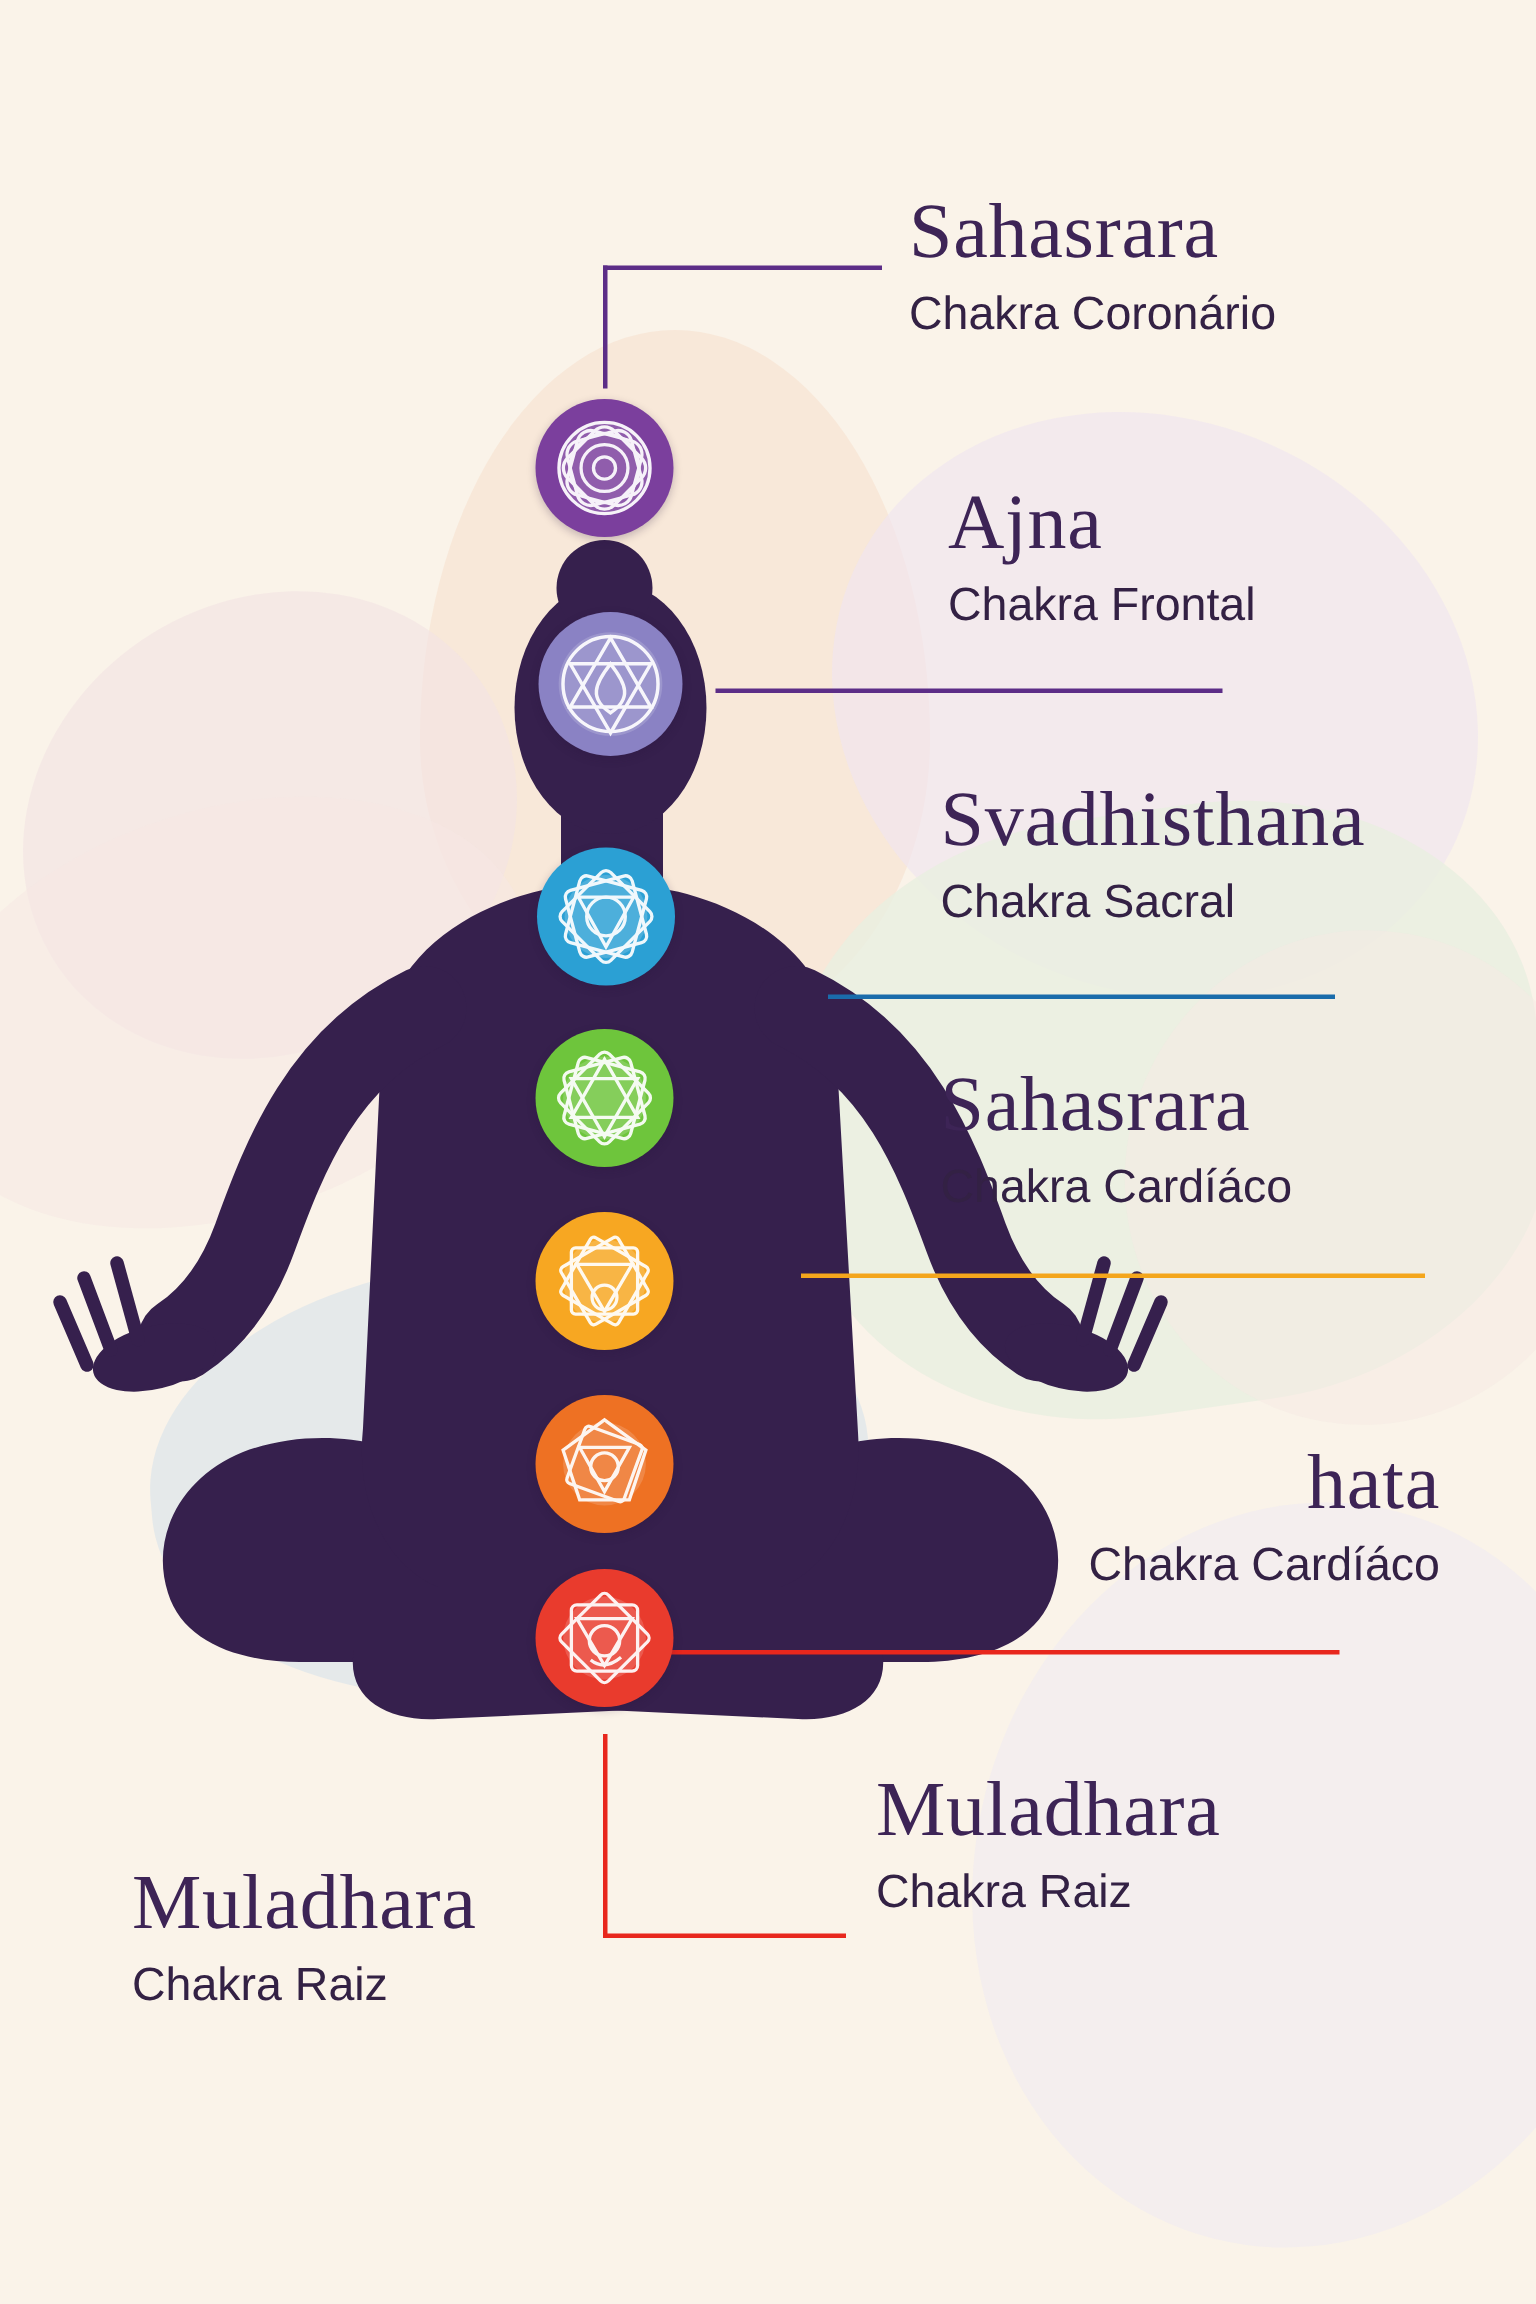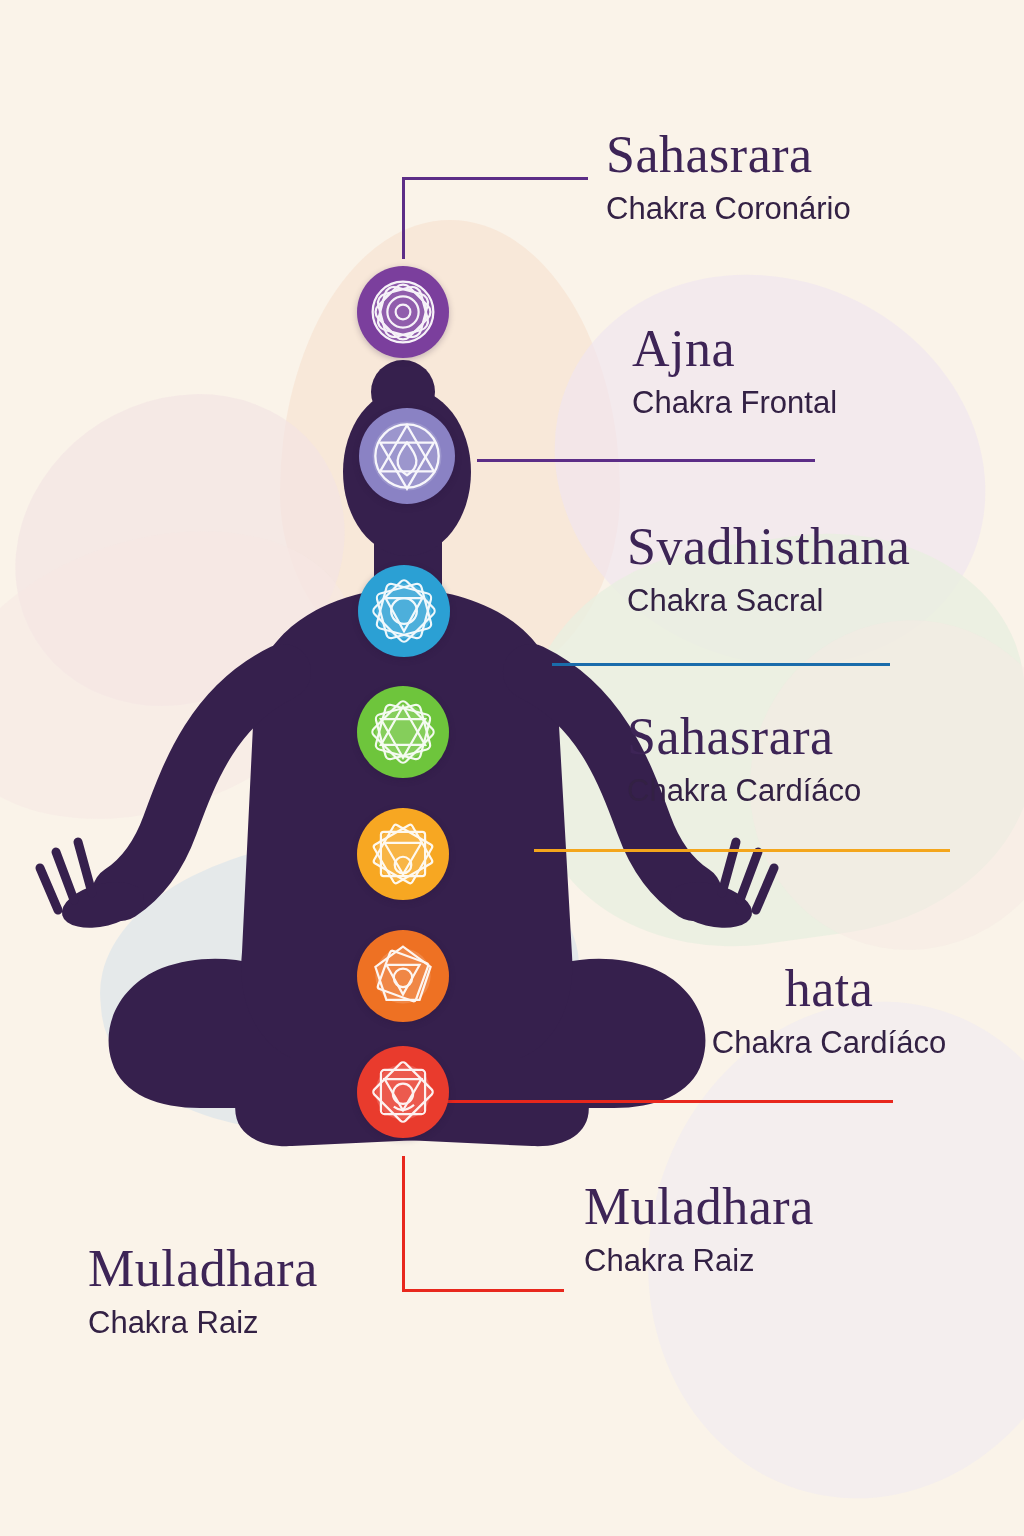--- a/index.html
+++ b/index.html
@@ -25,21 +25,21 @@
 
   
   .line{position:absolute;}
 
   
   .chakra-label{position:absolute;color:#3d2456;}
   .chakra-label .title{font-family:"Liberation Serif","DejaVu Serif",serif;
       font-weight:400;font-size:52px;line-height:58px;letter-spacing:.5px;}
   .chakra-label .subtitle{font-family:Liberation Sans, sans-serif;
       font-size:31px;line-height:36px;margin-top:7px;color:#332144;}
-  .centered{text-align:center;}
+  .centered{text-align:right;}
 </style>
 </head>
 <body>
 
 <div class="stage">
 
   <div class="petal" style="left:280px;top:220px;width:340px;height:470px;background:#f7e5d5;opacity:.8;border-radius:50% 50% 46% 54%/58% 58% 42% 42%;"></div>
   <div class="petal" style="left:10px;top:400px;width:340px;height:300px;background:#f3e3e3;opacity:.65;border-radius:50%;transform:rotate(-32deg);"></div>
   <div class="petal" style="left:550px;top:280px;width:440px;height:380px;background:#efe5f0;opacity:.65;border-radius:50%;transform:rotate(24deg);"></div>
   <div class="petal" style="left:-60px;top:540px;width:420px;height:270px;background:#f5e7e3;opacity:.55;border-radius:50%;transform:rotate(-18deg);"></div>

